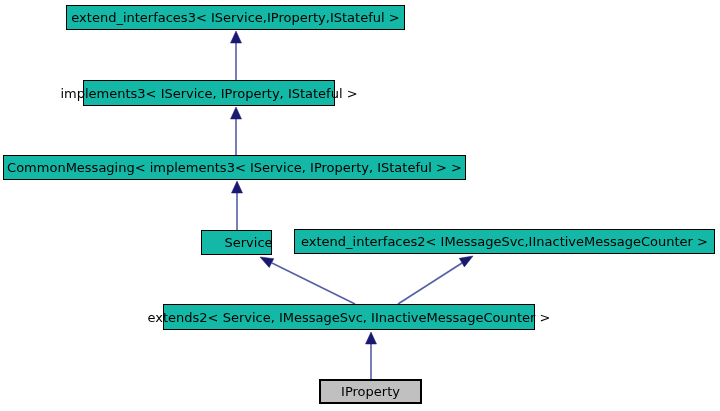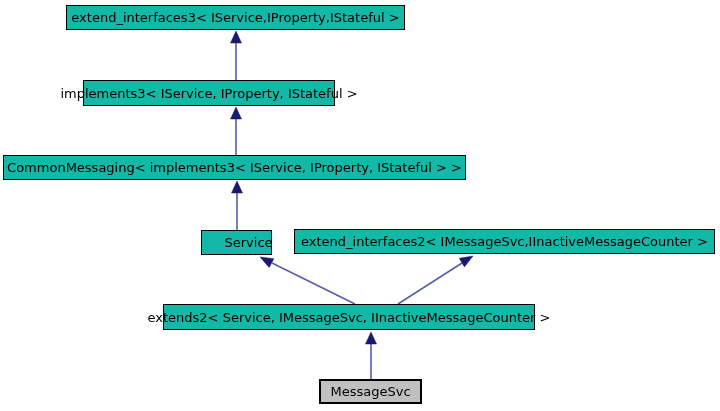--- a/index.html
+++ b/index.html
@@ -96,15 +96,15 @@
   <div class="node" style="left:83px; top:80px; width:252px; height:26px;">implements3&lt; IService, IProperty, IStateful &gt;</div>
 
   <div class="node" style="left:3px; top:155px; width:463px; height:25px;">CommonMessaging&lt; implements3&lt; IService, IProperty, IStateful &gt; &gt;</div>
 
   <div class="node" style="left:201px; top:230px; width:71px; height:25px;padding-left:24px;">Service</div>
 
   <div class="node" style="left:294px; top:221px; width:421px; height:25px;margin-top:8px;">extend_interfaces2&lt; IMessageSvc,IInactiveMessageCounter &gt;</div>
 
   <div class="node" style="left:163px; top:304px; width:372px; height:26px;">extends2&lt; Service, IMessageSvc, IInactiveMessageCounter &gt;</div>
 
-  <div class="node highlight" style="left:319px; top:379px; width:103px; height:25px;">MessageSvc</div>
+  <div class="node highlight" style="left:319px; top:379px; width:103px; height:25px;">IProperty</div>
 
 </div>
 
 </body></html>

